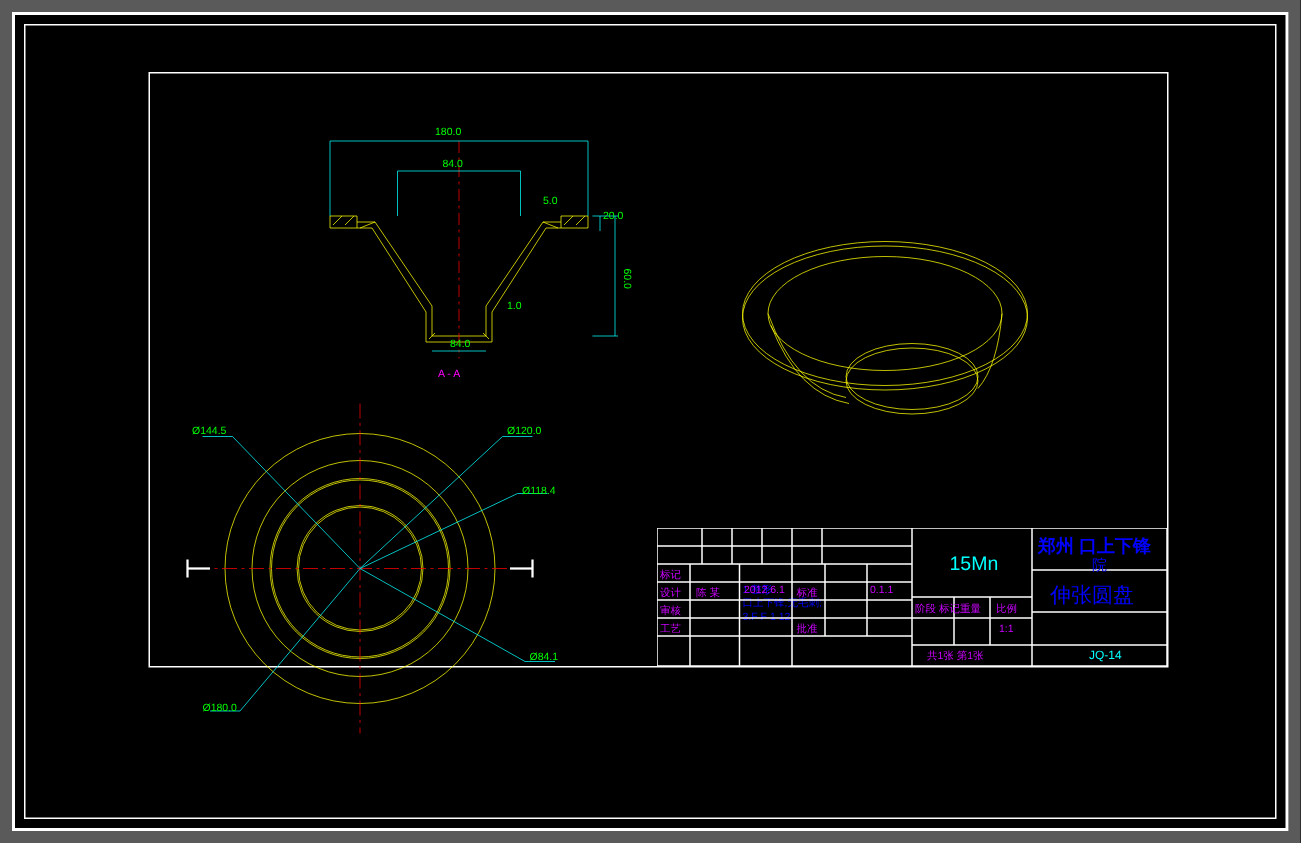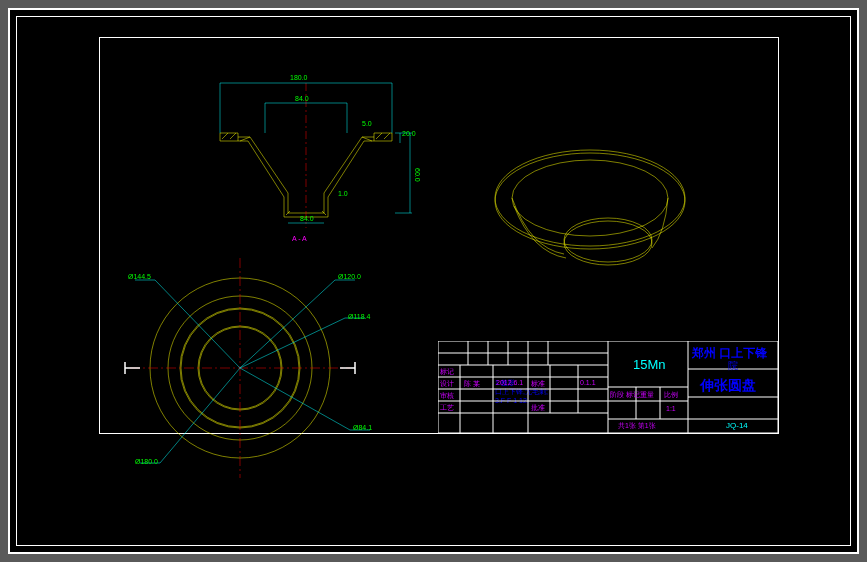--- a/index.html
+++ b/index.html
@@ -1,19 +1,19 @@
 <!DOCTYPE html>
 <html><head>
 <meta charset="utf-8">
 <style>
 *{margin:0;padding:0;box-sizing:border-box}
 body{background:#5a5a5a;width:867px;height:562px;font-family:sans-serif;overflow:hidden}
 .outer-frame{position:absolute;left:8px;top:8px;width:851px;height:546px;border:2px solid #fff;background:#000}
 .inner-frame{position:absolute;left:6px;top:6px;right:6px;bottom:6px;border:1px solid #fff}
-.drawing-border{position:absolute;left:82px;top:20px;width:680px;height:397px;border:1px solid #fff}
+.drawing-border{position:absolute;left:82px;top:31px;width:680px;height:397px;border:1px solid #fff}
 .dim-text{position:absolute;color:#0ff;font-size:7px;white-space:nowrap}
 .dim-text.green{color:#0f0}
 .cyan-text{color:#0ff;font-size:7px;position:absolute}
 .purple-text{color:#c0f;font-size:7px;position:absolute}
 .titleblock{position:absolute;right:0;bottom:0;width:340px;height:92px}
 .section-text{position:absolute;color:#f0f;font-size:7px}
 .note-text{position:absolute;color:#00f;font-size:7px;line-height:1.3}
 .yellow-line{stroke:#ff0;stroke-width:0.5;fill:none}
 .leader{stroke:#0ff;stroke-width:0.5}
 </style>
@@ -152,21 +152,21 @@
   <line x1="198" y1="46" x2="198" y2="78" stroke="#fff"></line>
   <line x1="222" y1="46" x2="222" y2="78" stroke="#fff"></line>
 
   <line x1="250" y1="28" x2="340" y2="28" stroke="#fff"></line>
   <line x1="250" y1="56" x2="340" y2="56" stroke="#fff"></line>
 </svg>
 
 <div class="cyan-text" style="left:195px;top:16px;font-size:13px;color:#0ff" data-interactable="false">15Mn</div>
 <div style="position:absolute;left:254px;top:4px;color:#00f;font-size:12px;font-weight:bold" data-interactable="false">郑州 口上下锋</div>
 <div style="position:absolute;left:290px;top:18px;color:#00f;font-size:10px" data-interactable="false">院</div>
-<div style="position:absolute;left:262px;top:36px;color:#00f;font-size:14px;font-weight:bold" data-interactable="false">伸张圆盘</div>
+<div style="position:absolute;left:262px;top:36px;color:#00f;font-size:14px;font-weight:normal" data-interactable="false">伸张圆盘</div>
 <div style="position:absolute;left:288px;top:80px;color:#0ff;font-size:8px" data-interactable="false">JQ-14</div>
 
 <div class="purple-text" style="left:2px;top:26px" data-interactable="false">标记</div>
 <div class="purple-text" style="left:2px;top:38px" data-interactable="false">设计</div>
 <div class="purple-text" style="left:26px;top:38px" data-interactable="false">陈 某</div>
 <div class="purple-text" style="left:58px;top:38px" data-interactable="false">2012.6.1</div>
 <div class="purple-text" style="left:93px;top:38px" data-interactable="false">标准</div>
 <div class="purple-text" style="left:2px;top:50px" data-interactable="false">审核</div>
 <div class="purple-text" style="left:2px;top:62px" data-interactable="false">工艺</div>
 <div class="purple-text" style="left:93px;top:62px" data-interactable="false">批准</div>

